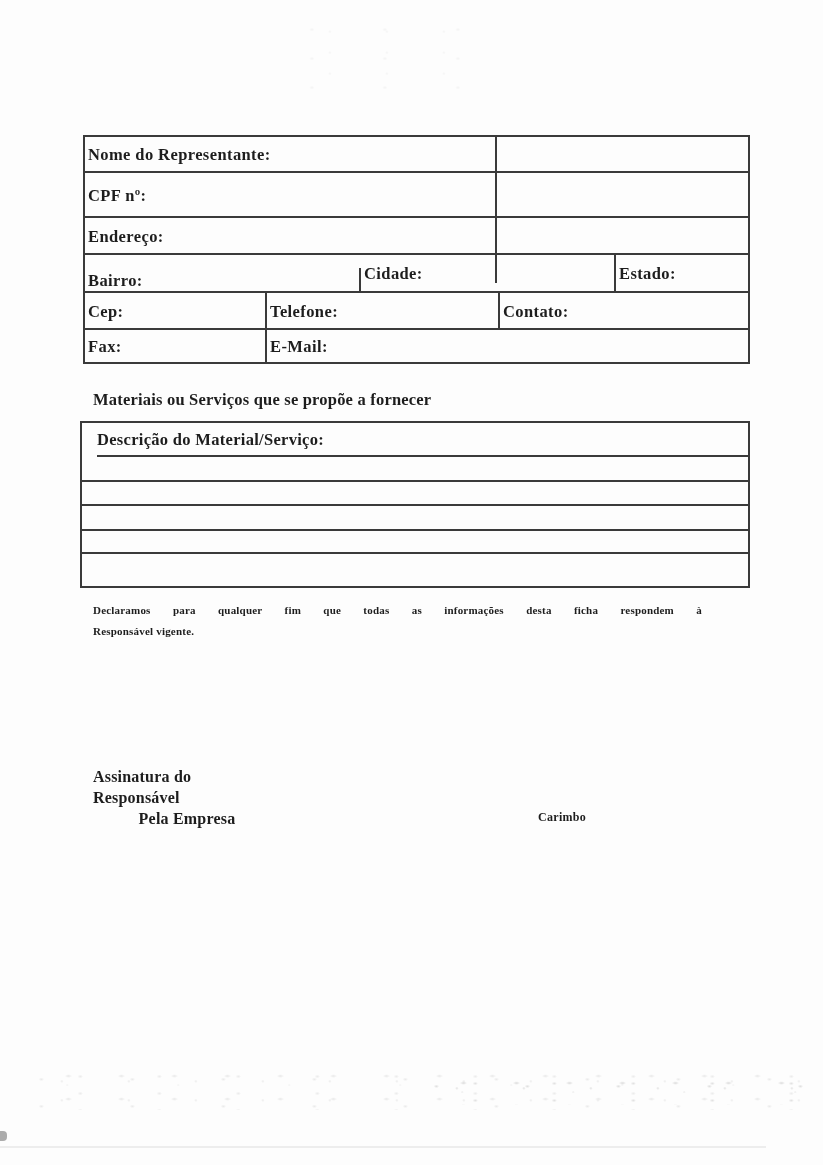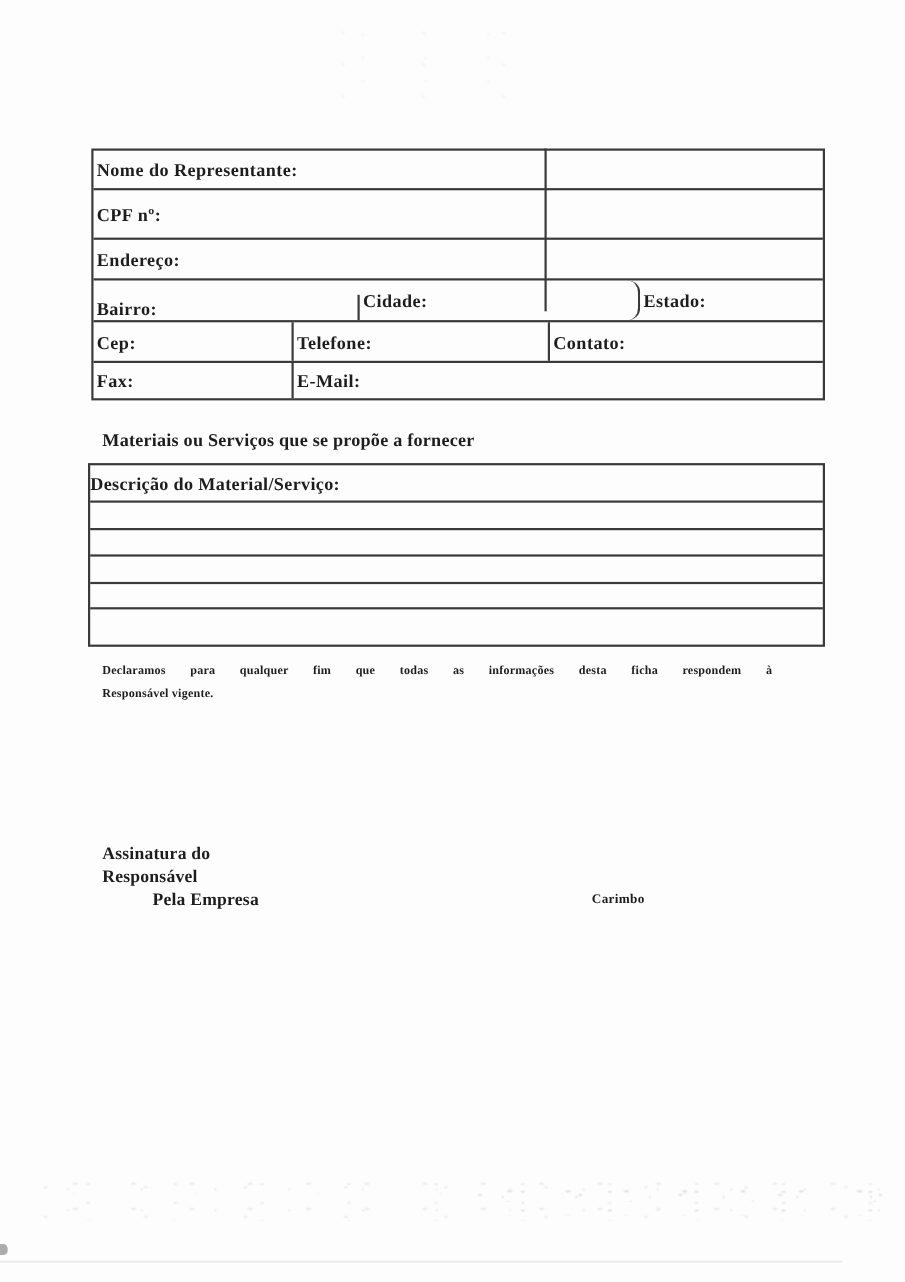--- a/index.html
+++ b/index.html
@@ -25,21 +25,21 @@
   .t1-row{display:flex;border-bottom:2px solid var(--bd);}
   .t1-row.last{border-bottom:none;flex:1;}
   .r1{height:36px;} .r2{height:45px;text-align:center;} .r3{height:37px;} .r4{height:38px;} .r5{height:37px;}
   .cell{
     display:flex;align-items:center;
     padding:2px 0 0 3px;
     font-size:16.5px;letter-spacing:.4px;
     white-space:nowrap;overflow:hidden;
   }
   .cell.div{border-right:2px solid var(--bd);}
-  .w-bairro{width:242px;margin-top:13px;} .w-cidade{width:255px;border-radius:11px;}
+  .w-bairro{width:276px;margin-top:13px;} .w-cidade{width:255px;}
   .w-cep{width:182px;} .w-tel{width:233px;}
   .grow{flex:1;}
   
   .col-line{
     position:absolute;left:495px;top:135px;width:2px;height:148px;
     background:var(--bd);
   }
 
   
   .section-heading{
@@ -47,21 +47,21 @@
     font-size:16.5px;letter-spacing:.2px;white-space:nowrap;
   }
   .t2{
     position:absolute;left:80px;top:421px;width:670px;height:167px;
     border:2px solid var(--bd);
     display:flex;flex-direction:column;
   }
   .t2-header{
     height:34px;border-bottom:2px solid var(--bd);
     display:flex;align-items:center;padding:2px 0 0 0;
-    font-size:16.5px;letter-spacing:.3px;white-space:nowrap;
+    font-size:16.5px;letter-spacing:.3px;white-space:nowrap;margin-left:15px;
   }
   .t2-row{border-bottom:2px solid var(--bd);}
   .h25{height:25px;} .h24{height:24px;} .h23{height:23px;}
   .t2-row.last{border-bottom:none;flex:1;}
 
   
   .declaration{
     position:absolute;left:93px;top:600px;width:609px;
     font-size:11px;line-height:21px;letter-spacing:.2px;
   }

